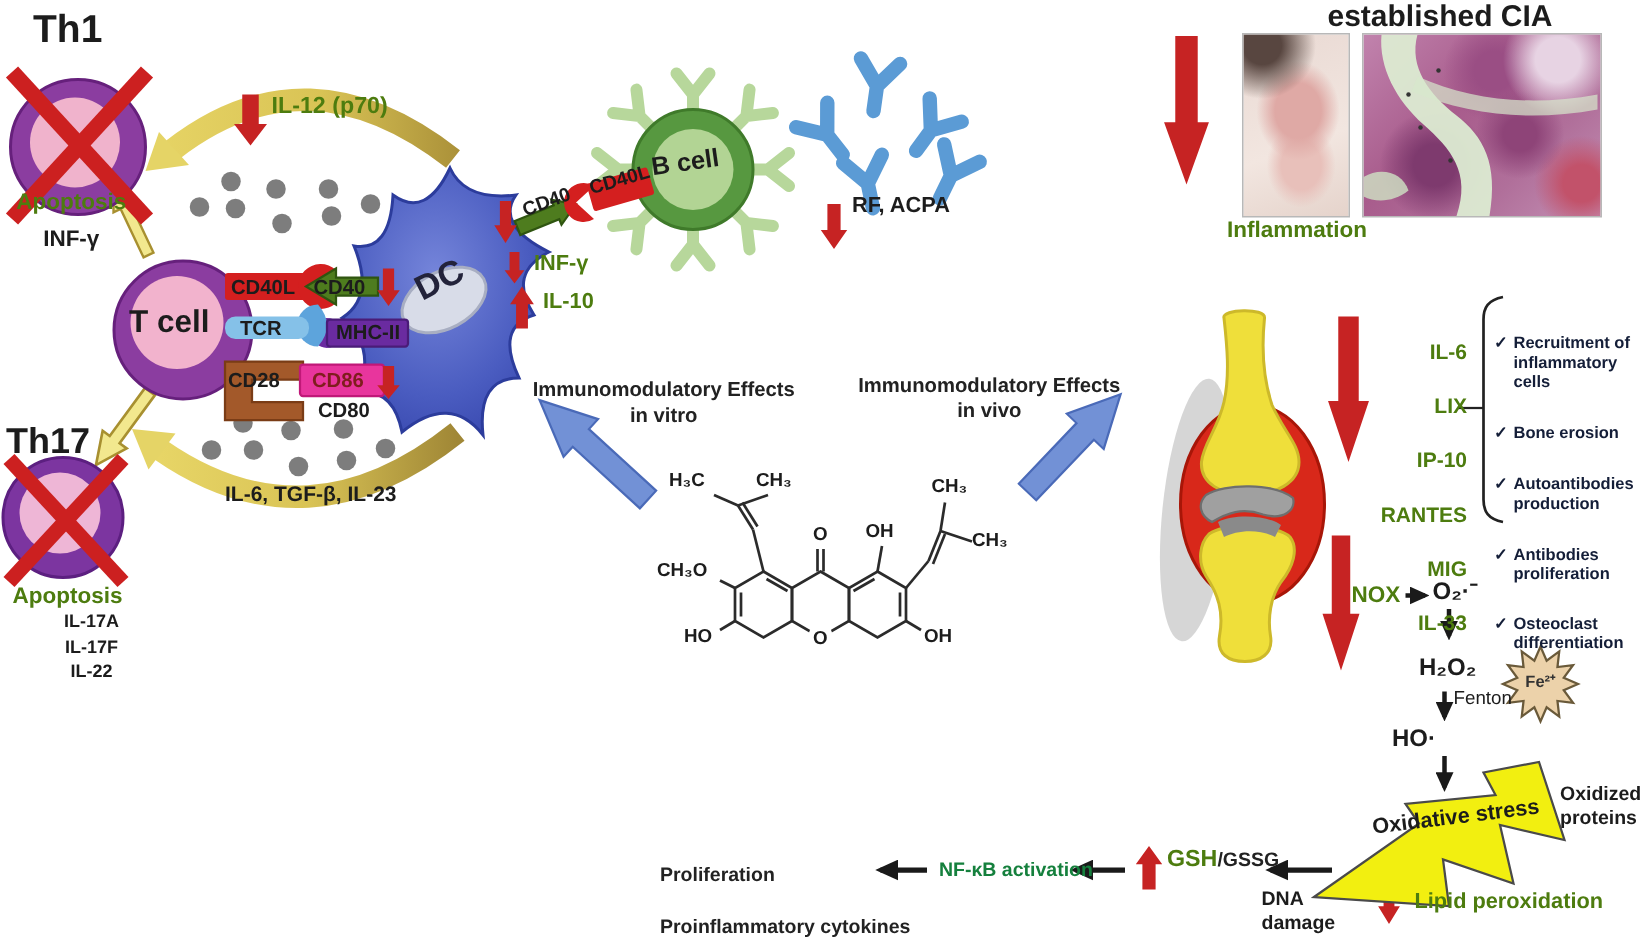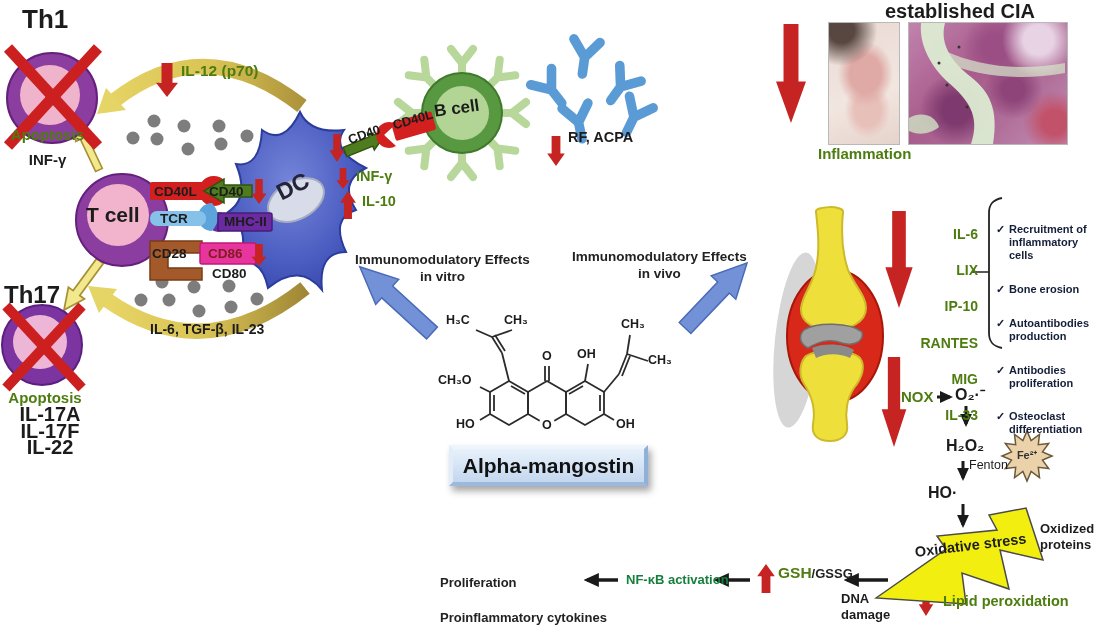--- a/index.html
+++ b/index.html
@@ -295,21 +295,21 @@
 <div class="lbl" style="left:154px;top:184px;font-size:13.5px">CD40L</div>
 <div class="lbl" style="left:209px;top:184px;font-size:13.5px">CD40</div>
 <div class="lbl" style="left:160px;top:211px;font-size:13.5px">TCR</div>
 <div class="lbl" style="left:224px;top:214px;font-size:13.5px">MHC-II</div>
 <div class="lbl" style="left:152px;top:246px;font-size:13.5px">CD28</div>
 <div class="lbl" style="left:208px;top:246px;font-size:13.5px;color:#7f1d1d">CD86</div>
 <div class="lbl" style="left:212px;top:266px;font-size:13.5px">CD80</div>
 
 <div class="lbl" style="left:4px;top:281px;font-size:24px;font-weight:800">Th17</div>
 <div class="lbl red ctr" style="left:0;width:90px;top:389px;font-size:15px">Apoptosis</div>
-<div class="lbl ctr" style="left:5px;width:90px;top:406px;font-size:20px;line-height:16.5px">IL-17A
+<div class="lbl ctr" style="left:16px;width:90px;top:406px;font-size:12px;line-height:16.5px">IL-17A
 IL-17F
 IL-22</div>
 <div class="lbl" style="left:150px;top:321px;font-size:14px">IL-6, TGF-β, IL-23</div>
 
 <div class="lbl" style="left:433px;top:102px;font-size:17px;transform:rotate(-8deg)">B cell</div>
 <div class="lbl" style="left:346px;top:133px;font-size:13px;transform:rotate(-20deg)">CD40</div>
 <div class="lbl" style="left:391px;top:118px;font-size:13px;transform:rotate(-16deg)">CD40L</div>
 <div class="lbl red" style="left:356px;top:168px;font-size:14.5px">INF-γ</div>
 <div class="lbl red" style="left:362px;top:193px;font-size:14.5px">IL-10</div>
 <div class="lbl" style="left:568px;top:129px;font-size:14.5px">RF, ACPA</div>
@@ -323,23 +323,20 @@
 <div class="lbl" style="left:504px;top:313px;font-size:12.5px">CH₃</div>
 <div class="lbl" style="left:542px;top:349px;font-size:12.5px">O</div>
 <div class="lbl" style="left:577px;top:347px;font-size:12.5px">OH</div>
 <div class="lbl" style="left:621px;top:317px;font-size:12.5px">CH₃</div>
 <div class="lbl" style="left:648px;top:353px;font-size:12.5px">CH₃</div>
 <div class="lbl" style="left:438px;top:373px;font-size:12.5px">CH₃O</div>
 <div class="lbl" style="left:456px;top:417px;font-size:12.5px">HO</div>
 <div class="lbl" style="left:542px;top:418px;font-size:12.5px">O</div>
 <div class="lbl" style="left:616px;top:417px;font-size:12.5px">OH</div>
 
-<div id="compound-box">
-  <span>Alpha-mangostin</span>
-</div>
 
 <div class="lbl ctr" style="left:845px;top:0;width:230px;font-size:20px;font-weight:700">established CIA</div>
 <div class="lbl red ctr" style="left:818px;top:145px;width:92px;font-size:15px">Inflammation</div>
 
 <div class="lbl red" id="cyt-stack">
   <div>IL-6</div>
   <div>LIX</div>
   <div>IP-10</div>
   <div>RANTES</div>
   <div>MIG</div>

